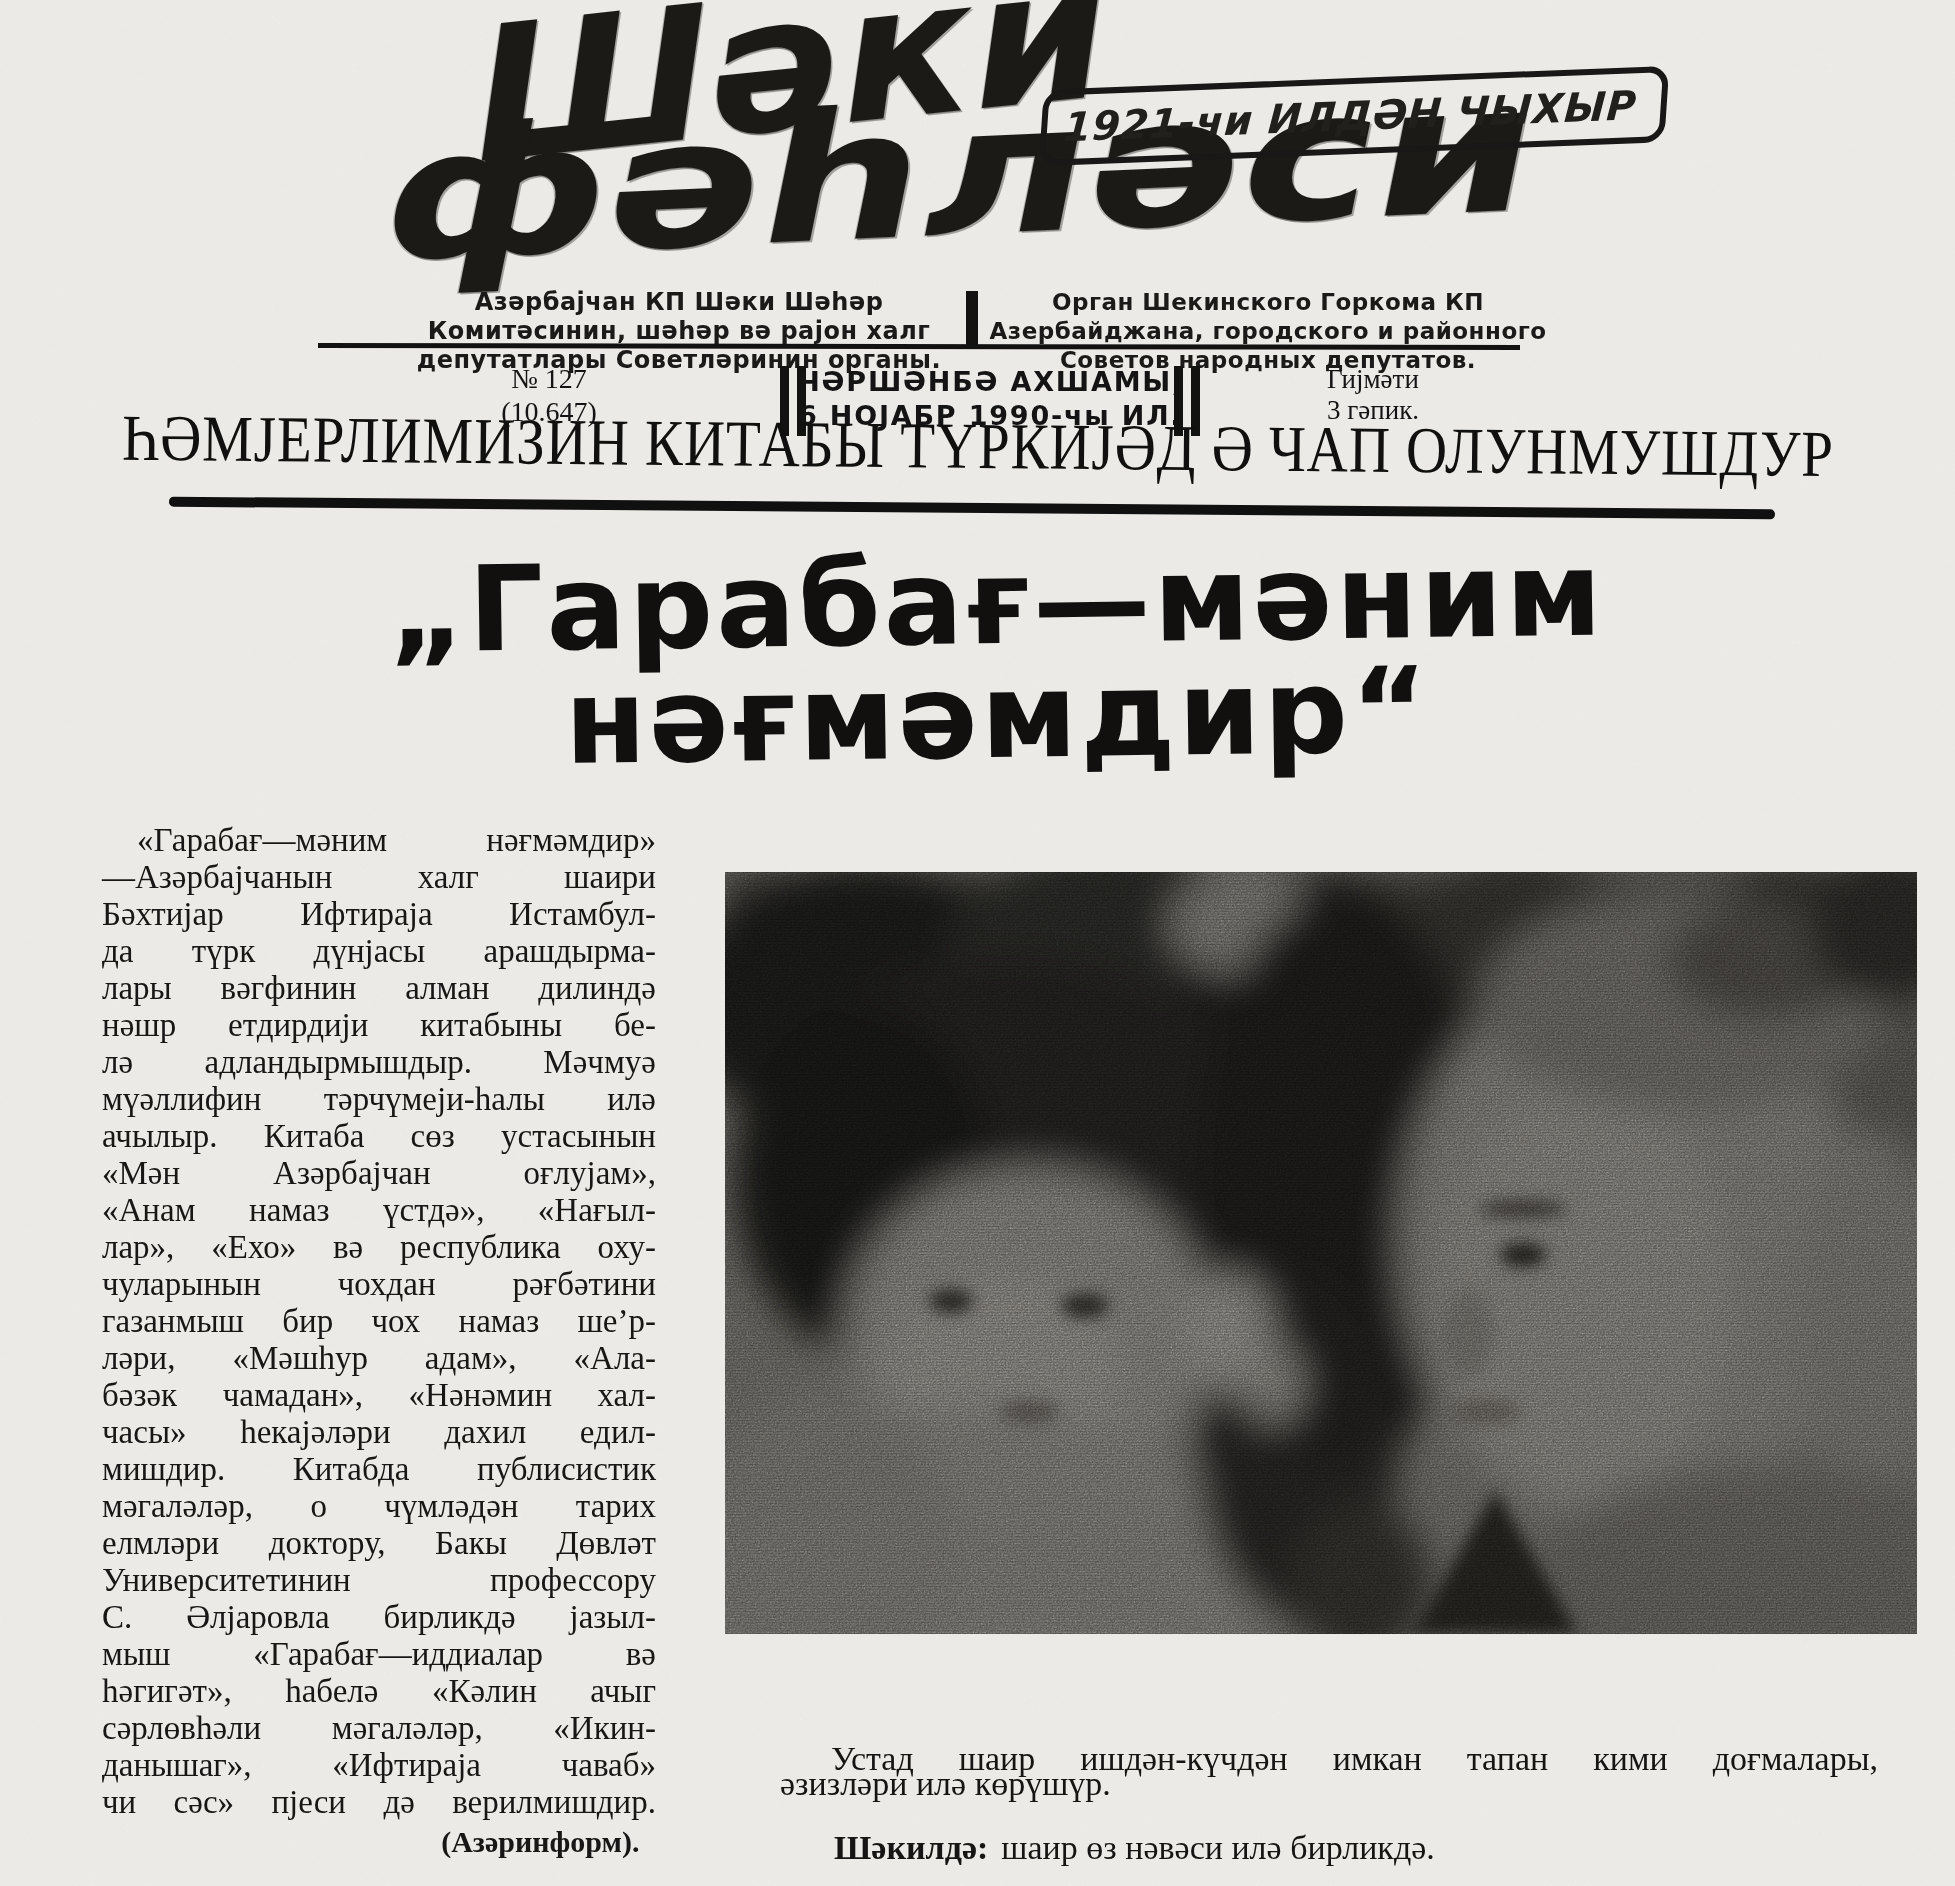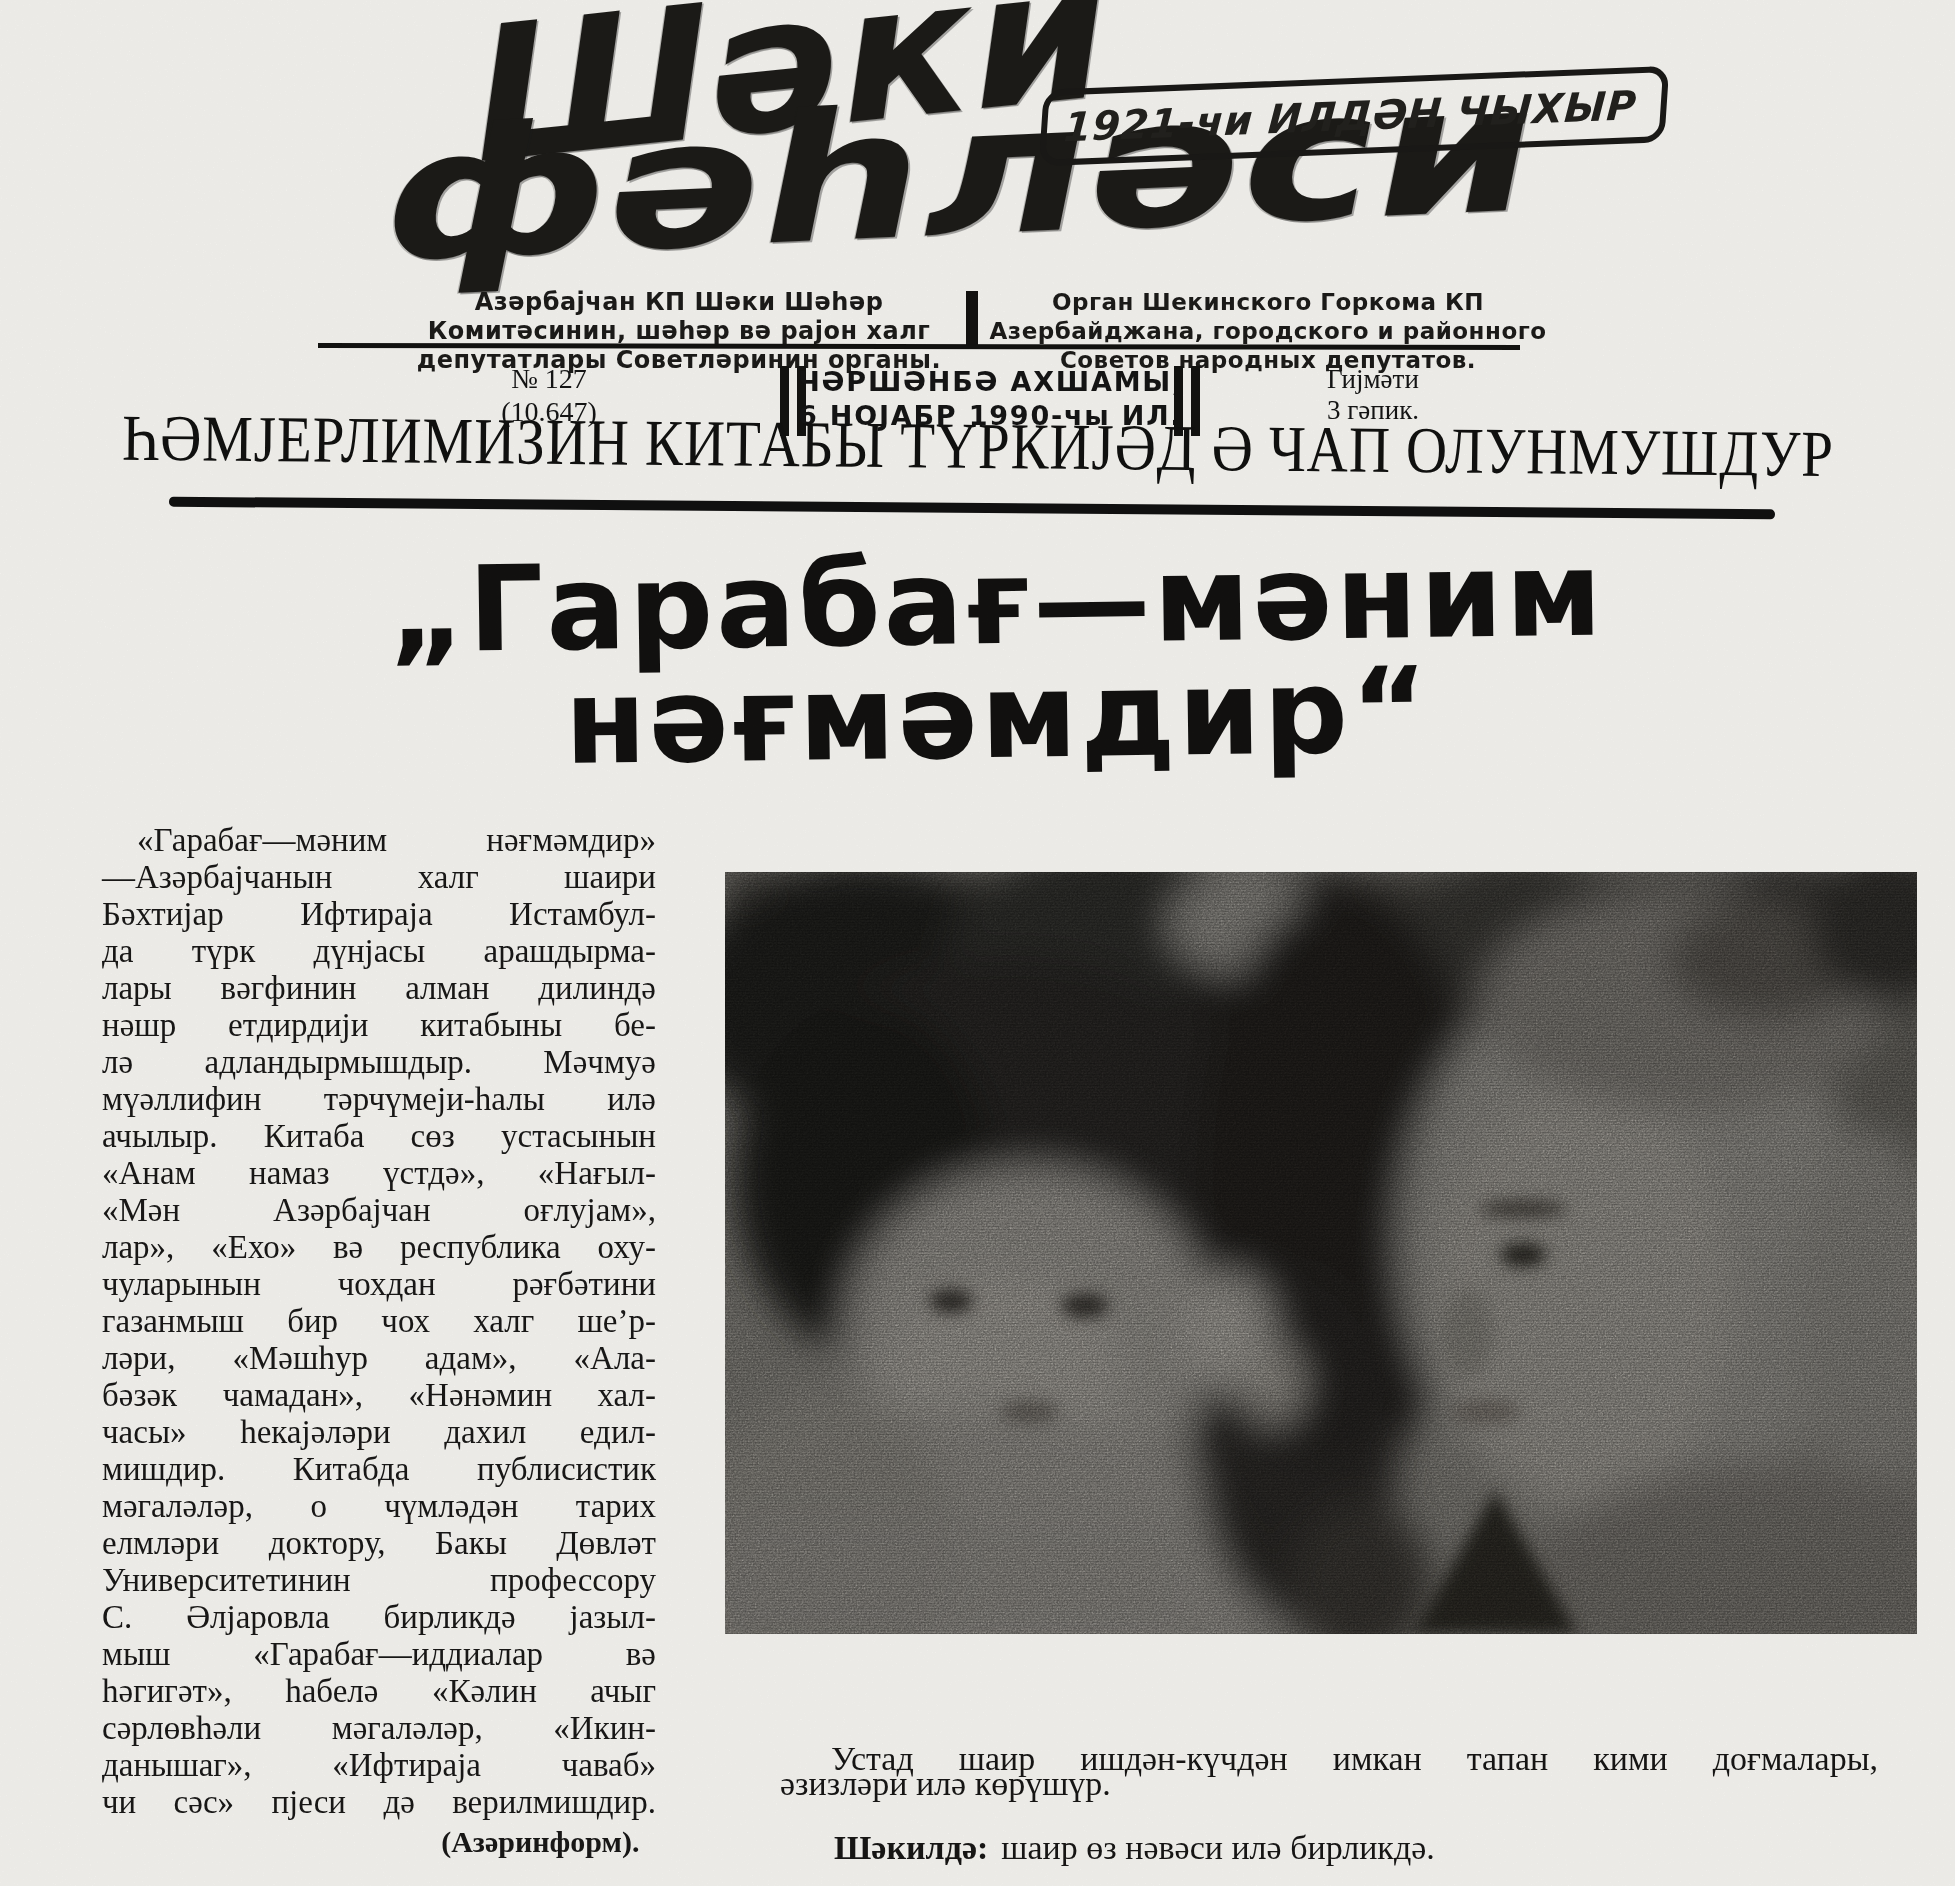--- a/index.html
+++ b/index.html
@@ -117,25 +117,25 @@
 
     <div class="bl">«Гарабағ—мәним нәғмәмдир»</div>
         <div class="bl">—Азәрбајчанын халг шаири</div>
         <div class="bl">Бәхтијар Ифтираја Истамбул-</div>
         <div class="bl">да түрк дүнјасы арашдырма-</div>
         <div class="bl">лары вәгфинин алман дилиндә</div>
         <div class="bl">нәшр етдирдији китабыны бе-</div>
         <div class="bl">лә адландырмышдыр. Мәчмуә</div>
         <div class="bl">мүәллифин тәрчүмеји-һалы илә</div>
         <div class="bl">ачылыр. Китаба сөз устасынын</div>
+        <div class="bl">«Мән Азәрбајчан оғлујам»,</div>
         <div class="bl">«Анам намаз үстдә», «Нағыл-</div>
-        <div class="bl">«Мән Азәрбајчан оғлујам»,</div>
         <div class="bl">лар», «Ехо» вә республика оху-</div>
         <div class="bl">чуларынын чохдан рәғбәтини</div>
-        <div class="bl">газанмыш бир чох халг ше’р-</div>
+        <div class="bl">газанмыш бир чох намаз ше’р-</div>
         <div class="bl">ләри, «Мәшһур адам», «Ала-</div>
         <div class="bl">бәзәк чамадан», «Нәнәмин хал-</div>
         <div class="bl">часы» һекајәләри дахил едил-</div>
         <div class="bl">мишдир. Китабда публисистик</div>
         <div class="bl">мәгаләләр, о чүмләдән тарих</div>
         <div class="bl">елмләри доктору, Бакы Дөвләт</div>
         <div class="bl">Университетинин профессору</div>
         <div class="bl">С. Әлјаровла бирликдә јазыл-</div>
         <div class="bl">мыш «Гарабағ—иддиалар вә</div>
         <div class="bl">һәгигәт», һабелә «Кәлин ачыг</div>

